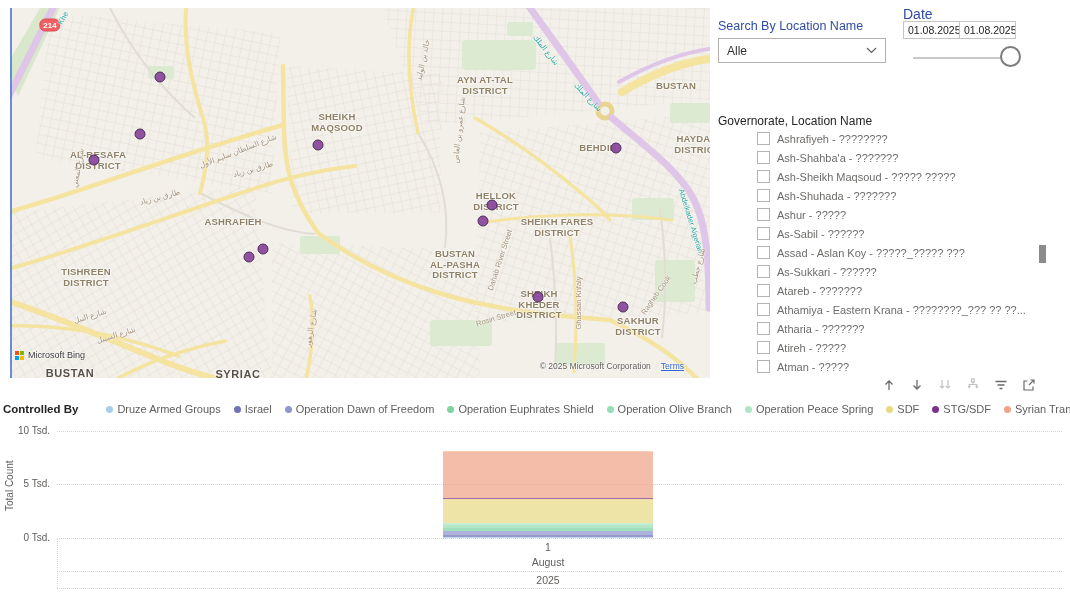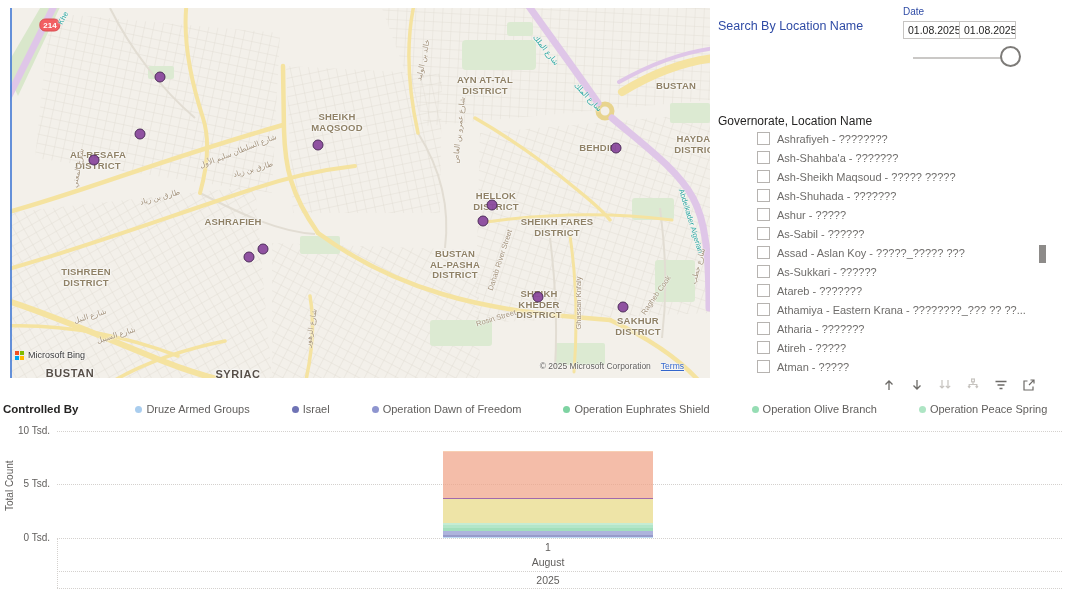--- a/index.html
+++ b/index.html
@@ -30,21 +30,21 @@
     text-shadow:0 0 2px #fff,0 0 2px #fff;white-space:nowrap;}
   .attrib a{color:#3366cc;text-decoration:underline;margin-left:10px;cursor:pointer;}
 
   
   .search-title{position:absolute;left:718px;top:19px;font-size:12.5px;color:#2f4ba5;}
   .dropdown{position:absolute;left:718px;top:38px;width:168px;height:25px;border:1px solid #b3b0ad;
     box-sizing:border-box;display:flex;align-items:center;justify-content:space-between;
     padding:0 8px;font-size:12px;color:#323130;background:#fff;cursor:pointer;}
 
   
-  .date-title{position:absolute;left:903px;top:6px;font-size:10px;color:#2f4ba5;}
+  .date-title{position:absolute;left:903px;top:6px;font-size:14px;color:#2f4ba5;}
   .date-input{position:absolute;top:21px;width:51px;height:16px;border:1px solid #c6c4c2;
     font-size:10.5px;color:#252423;padding:0 0 0 4px;font-family:inherit;background:#fff;}
   .di1{left:903px;} .di2{left:959px;}
   .slider-track{position:absolute;left:913px;top:57px;width:88px;height:2px;background:#cac8c6;}
   .slider-handle{position:absolute;left:1000px;top:46px;width:21px;height:21px;border-radius:50%;
     border:2px solid #7d7b78;background:#fff;box-sizing:border-box;cursor:grab;}
 
   
   .fheader{position:absolute;left:710px;top:93px;width:342px;height:19px;background:#15238b;color:#fff;
     font-weight:bold;font-size:12px;line-height:19px;padding-left:8px;box-sizing:border-box;}
@@ -56,21 +56,21 @@
   .scroll-thumb{position:absolute;left:1039px;top:245px;width:7px;height:18px;background:#8d8b89;cursor:grab;}
   .toolbar{position:absolute;left:881px;top:377px;display:flex;gap:12px;}
   .ticon{width:16px;height:16px;color:#6c6a67;cursor:pointer;}
   .ticon.dis{color:#c6c3bf;}
   .ticon svg{display:block;}
 
   
   .legend{position:absolute;left:3px;top:403px;display:flex;align-items:center;font-size:11px;
     color:#605e5c;white-space:nowrap;}
   .legend-title{font-weight:bold;color:#252423;font-size:11.5px;margin-right:28px;}
-  .litem{display:flex;align-items:center;margin-right:13px;margin-left:29px;}
+  .litem{display:flex;align-items:center;margin-right:13px;}
   .ldot{width:7px;height:7px;border-radius:50%;margin-right:4px;flex-shrink:0;}
   .ylabel{position:absolute;left:4px;top:438px;height:96px;writing-mode:vertical-rl;
     transform:rotate(180deg);text-align:center;font-size:10px;color:#605e5c;}
   .ytick{position:absolute;left:8px;width:42px;text-align:right;font-size:10px;color:#605e5c;}
   .yt0{top:532px;} .yt1{top:478px;} .yt2{top:425px;}
   .grid{position:absolute;left:57px;width:1005px;height:0;border-top:1px dotted #d4d1ce;}
   .g10{top:431px;} .g5{top:484px;} .g0{top:538px;} .gs1{top:571px;} .gs2{top:588px;}
   .vgrid{position:absolute;left:57px;top:538px;height:50px;width:0;border-left:1px dotted #d4d1ce;}
   .bar{position:absolute;left:443px;top:431px;width:210px;height:107px;}
   .seg{position:absolute;left:0;width:100%;opacity:.72;}
@@ -231,20 +231,26 @@
           <span style="background:#ffb900"></span>
       </span>
       <span>Microsoft Bing</span>
     </div>
     <div class="attrib">
       <span>© 2025 Microsoft Corporation</span><a>Terms</a>
     </div>
   </div>
 
   <div class="search-title">Search By Location Name</div>
+  <div class="dropdown">
+    <span>Alle</span>
+    <svg width="11" height="7" viewBox="0 0 11 7">
+      <path d="M1 1l4.5 4.5L10 1" stroke="#605e5c" stroke-width="1.2" fill="none"></path>
+    </svg>
+  </div>
 
   <div class="date-title">Date</div>
   <input class="date-input di1" readonly="" value="01.08.2025" style="">
   <input class="date-input di2" readonly="" value="01.08.2025" style="">
   <div class="slider-track"></div>
   <div class="slider-handle"></div>
 
   <div class="list-header">Governorate, Location Name</div>
   <div class="filter-list" id="filterList">
       <div class="frow">

